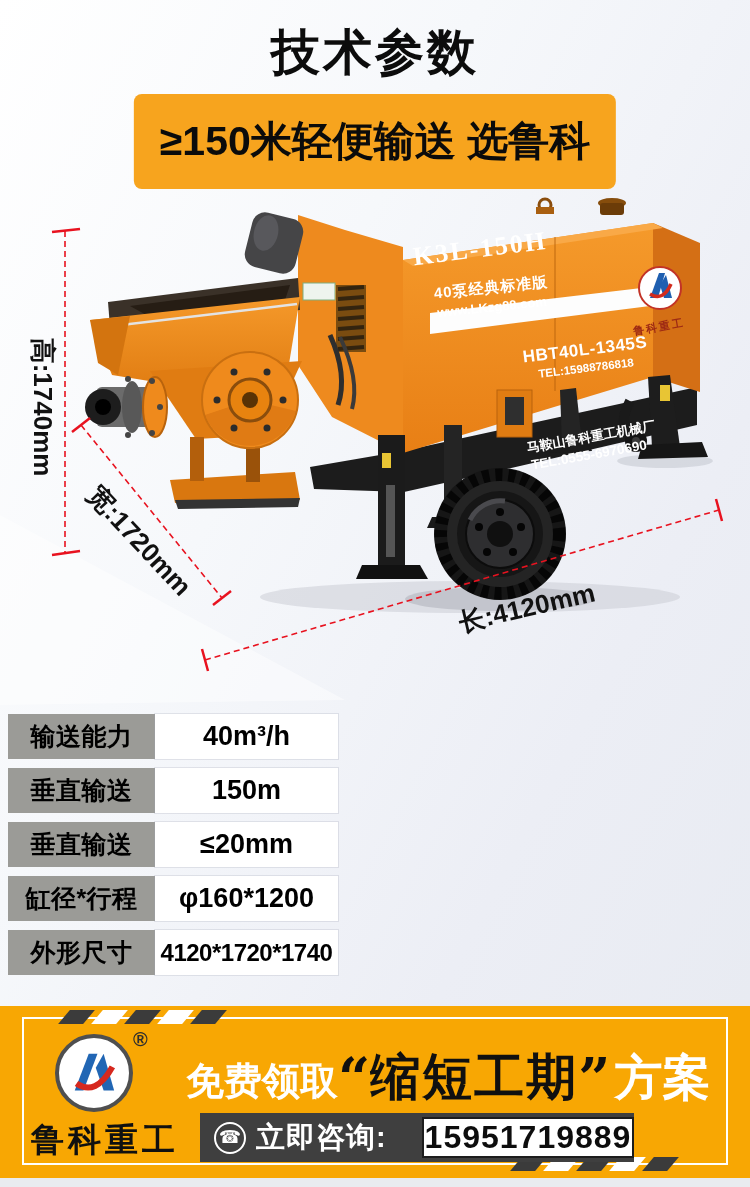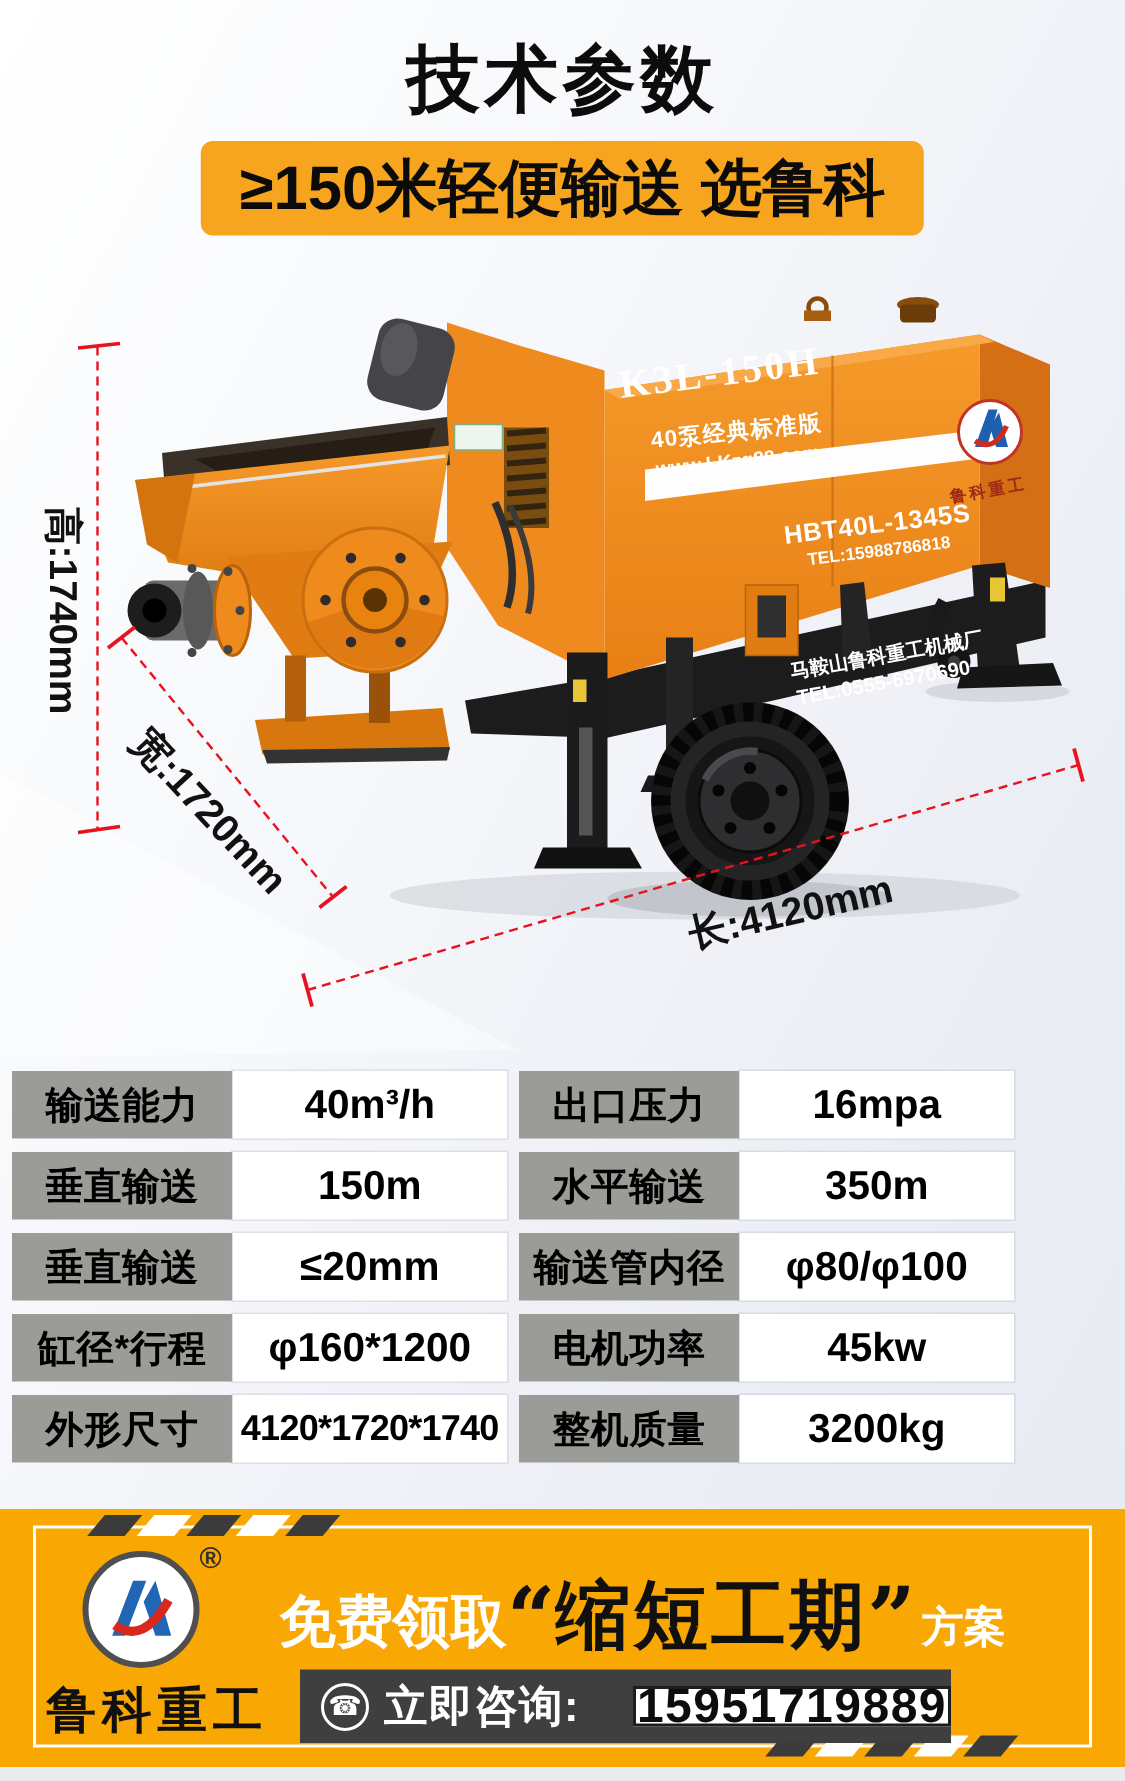--- a/index.html
+++ b/index.html
@@ -4,21 +4,21 @@
 <style>
   html,body{margin:0;padding:0;background:#dfe2e8;}
   .page{position:relative;width:750px;height:1187px;overflow:hidden;margin:0 auto;
         font-family:"Liberation Sans",sans-serif;
         background:linear-gradient(118deg,#ffffff 0%,#f6f8fb 35%,#eceef5 70%,#e7eaf1 100%);}
   
   .title{position:absolute;top:20px;left:0;width:750px;text-align:center;
          font-size:49px;font-weight:900;color:#0c0c0c;letter-spacing:3px;}
   .badge{position:absolute;top:94px;left:50%;transform:translateX(-50%);
          background:#f7a41e;border-radius:8px;height:63px;line-height:63px;
-         padding:0 26px;font-size:41px;font-weight:900;color:#0b0b0b;white-space:nowrap;}
+         padding:16px 26px;font-size:41px;font-weight:900;color:#0b0b0b;white-space:nowrap;}
   
   .photo{position:absolute;top:185px;left:0;width:750px;height:520px;}
   .photo svg{position:absolute;top:0;left:0;}
   .mtext{position:absolute;transform-origin:center;white-space:nowrap;color:#fff;font-weight:bold;}
   .model{font-family:"Liberation Serif",serif;font-size:26px;letter-spacing:2px;}
   .edition{font-size:15px;letter-spacing:1px;}
   .website{font-size:13px;}
   .submodel{font-size:17px;letter-spacing:.5px;}
   .bodytel{font-size:11.5px;}
   .bodybrand{font-size:11px;color:#9e2a14;letter-spacing:2px;}
@@ -49,27 +49,27 @@
                background:#fff;border:4px solid #4f4f4f;box-sizing:border-box;overflow:hidden;}
   .reg-mark{position:absolute;top:22px;left:133px;font-size:20px;font-weight:bold;color:#2e2e2e;}
   .footer-brand{position:absolute;top:112px;left:15px;width:180px;text-align:center;
                 font-family:"DejaVu Serif",serif;font-size:33px;font-weight:bold;color:#101010;
                 letter-spacing:4px;}
   .promo{position:absolute;top:38px;left:186px;display:flex;align-items:baseline;white-space:nowrap;text-align:center;}
   .promo-prefix{font-size:38px;font-weight:900;color:#ffffff;}
   .promo-quote{font-size:56px;font-weight:900;color:#101010;font-family:"DejaVu Serif",serif;
                position:relative;top:4px;line-height:0;}
   .promo-highlight{font-size:50px;font-weight:900;color:#101010;letter-spacing:2px;}
-  .promo-suffix{font-size:28px;font-weight:900;color:#ffffff;margin-left:4px;}
+  .promo-suffix{font-size:48px;font-weight:900;color:#ffffff;margin-left:4px;}
   .phone-bar{position:absolute;top:107px;left:200px;width:434px;height:49px;background:#3f3f3f;
              display:flex;align-items:center;box-sizing:border-box;padding-left:14px;}
   .phone-icon{width:32px;height:32px;border:2px solid #fff;border-radius:50%;box-sizing:border-box;
               color:#fff;font-size:18px;line-height:27px;text-align:center;flex:0 0 auto;}
   .cta-label{font-size:29px;font-weight:900;color:#ffffff;margin-left:10px;letter-spacing:1px;}
-  .phone-box{margin-left:auto;width:212px;height:27px;background:#ffffff;border:2px solid #1d1d1d;
+  .phone-box{margin-left:auto;width:212px;height:41px;background:#ffffff;border:2px solid #1d1d1d;
              box-sizing:border-box;display:flex;align-items:center;justify-content:center;
              font-size:32px;font-weight:900;color:#0d0d0d;letter-spacing:1px;}
   .bottom-strip{position:absolute;top:1178px;left:0;width:750px;height:9px;background:#e9ebef;}
 </style>
 </head>
 <body>
 
 <div class="page">
 
   <div class="title">技术参数</div>
@@ -255,42 +255,20 @@
       </div>
       <div class="spec-row">
         <div class="spec-label">缸径*行程</div>
         <div class="spec-value">φ160*1200</div>
       </div>
       <div class="spec-row">
         <div class="spec-label">外形尺寸</div>
         <div class="spec-value tight">4120*1720*1740</div>
       </div>
     </div>
-    <div class="spec-col">
-      <div class="spec-row">
-        <div class="spec-label">出口压力</div>
-        <div class="spec-value">16mpa</div>
-      </div>
-      <div class="spec-row">
-        <div class="spec-label">水平输送</div>
-        <div class="spec-value">350m</div>
-      </div>
-      <div class="spec-row">
-        <div class="spec-label">输送管内径</div>
-        <div class="spec-value">φ80/φ100</div>
-      </div>
-      <div class="spec-row">
-        <div class="spec-label">电机功率</div>
-        <div class="spec-value">45kw</div>
-      </div>
-      <div class="spec-row">
-        <div class="spec-label">整机质量</div>
-        <div class="spec-value">3200kg</div>
-      </div>
-    </div>
   </div>
 
   <div class="footer">
     <div class="footer-frame"></div>
     <div class="dashes dashes-top">
       <span class="dash-dark"></span>
         <span class="dash-white"></span>
         <span class="dash-dark"></span>
         <span class="dash-white"></span>
         <span class="dash-dark"></span>

